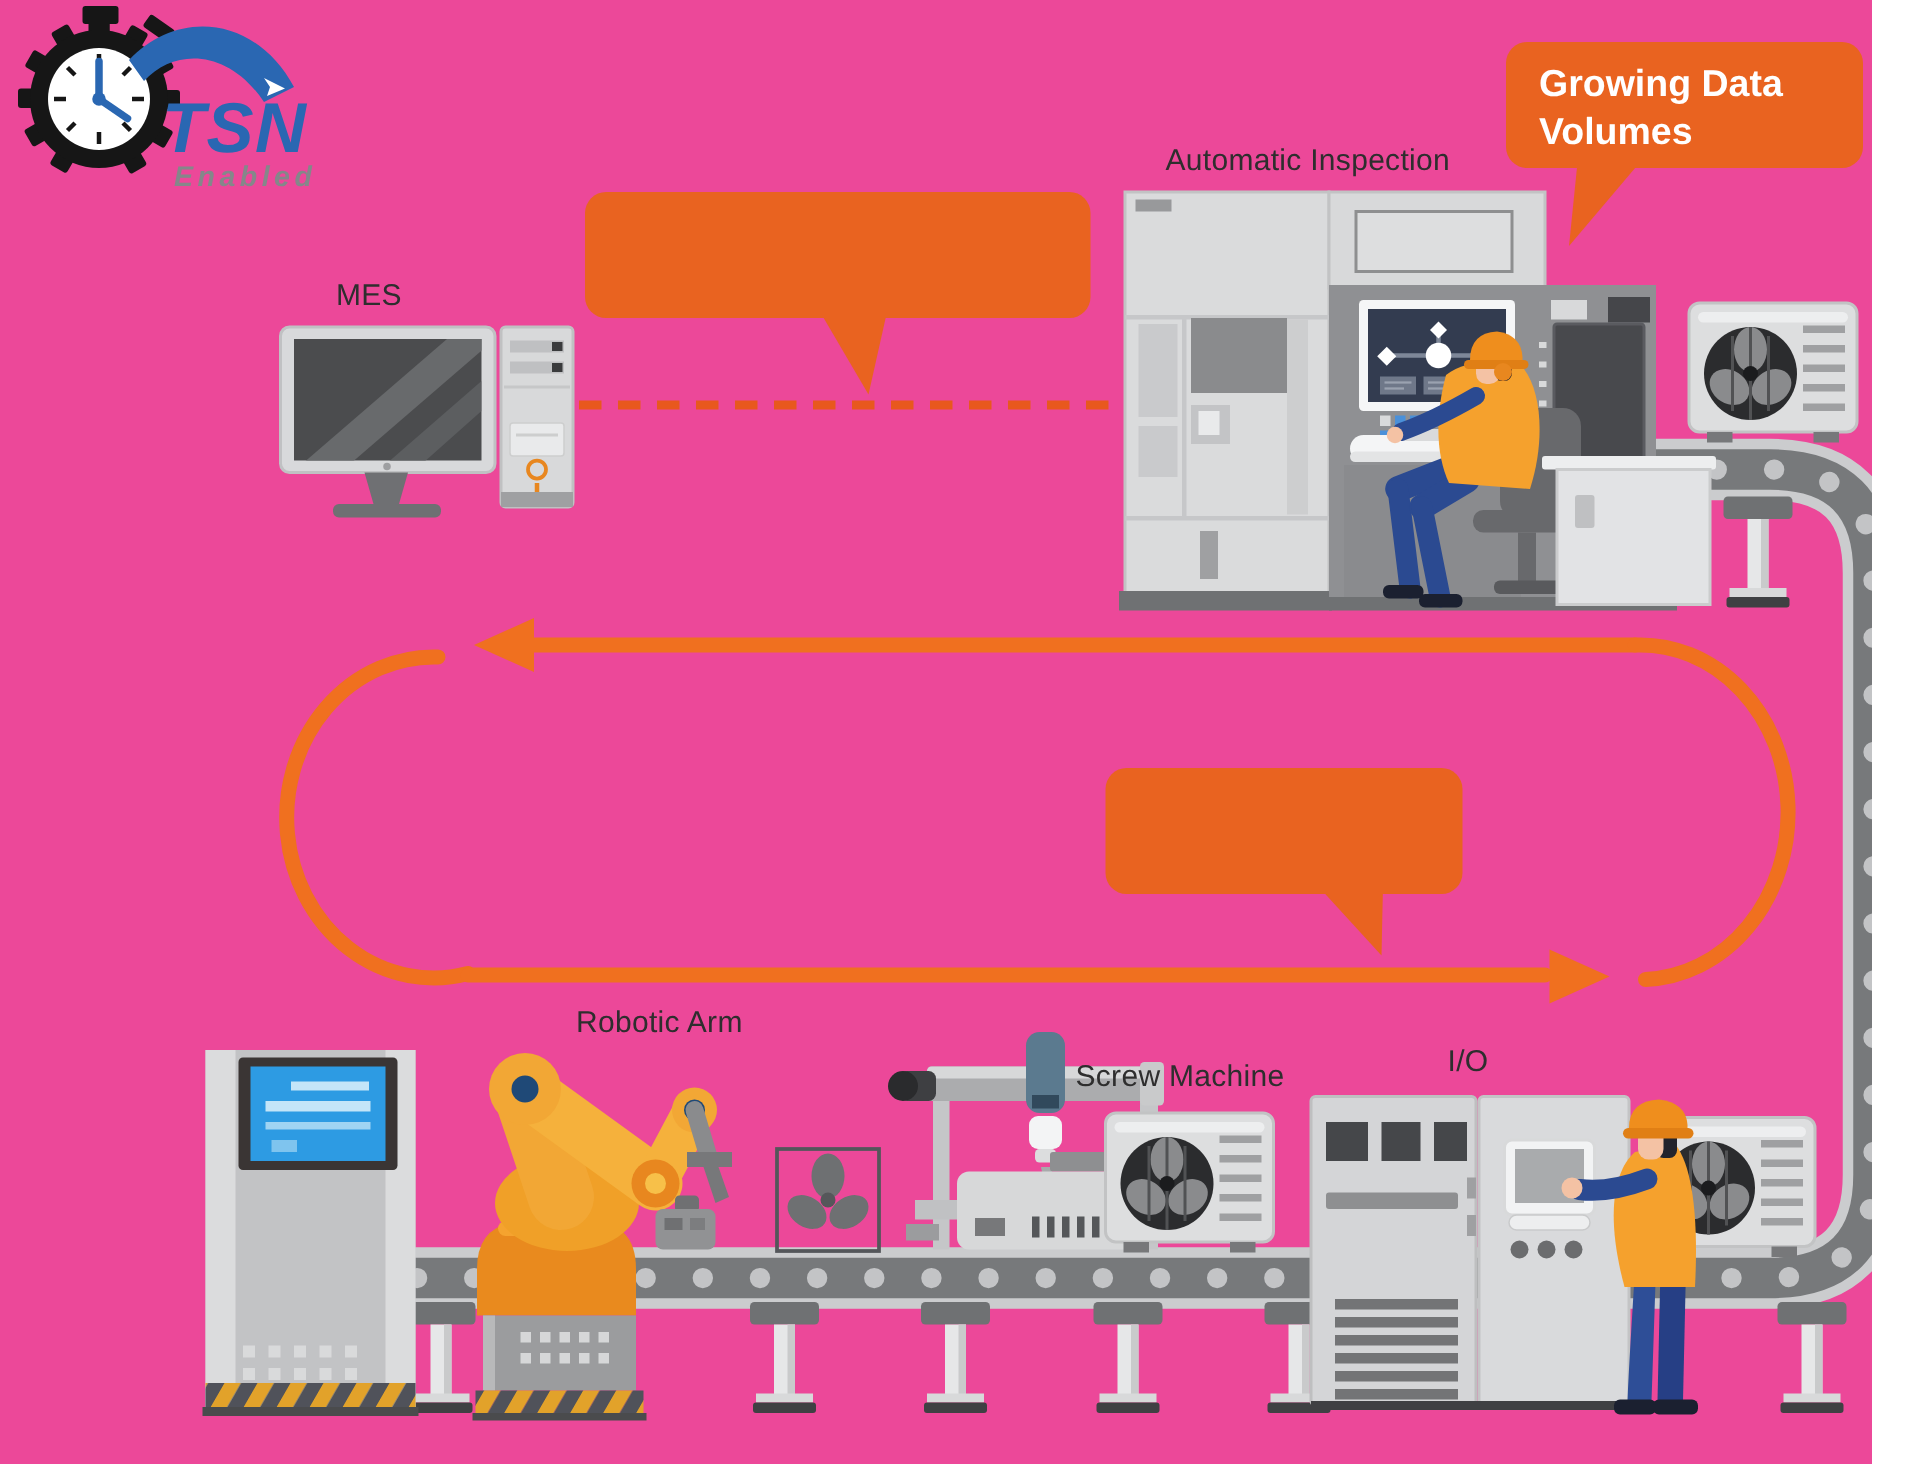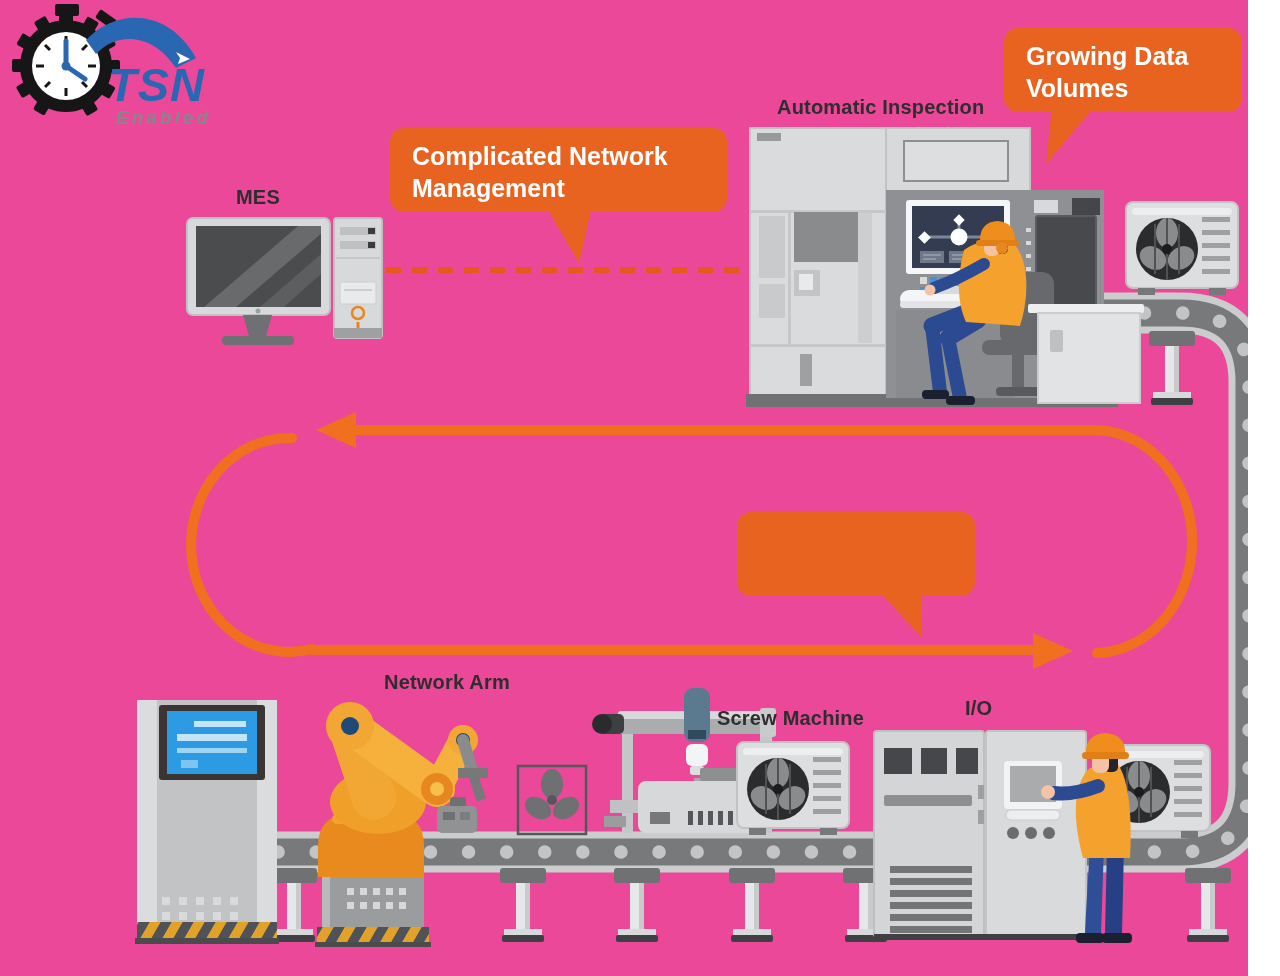--- a/index.html
+++ b/index.html
@@ -1,19 +1,19 @@
 <!DOCTYPE html>
 <html><head>
 <meta charset="utf-8">
 <style>
   html,body{margin:0;padding:0;background:#ffffff;}
   .canvas{position:relative;width:1220px;height:976px;background:#ec4899;overflow:hidden;
           font-family:"Liberation Sans",sans-serif;padding-left:28px;}
   .canvas > svg{position:absolute;left:0;top:0;}
-  .label{position:absolute;color:#2e2e2e;font-size:20px;letter-spacing:.2px;white-space:nowrap;font-weight:bold;}
+  .label{position:absolute;color:#2e2e2e;font-size:20px;letter-spacing:.2px;white-space:nowrap;}
   .callout-text{position:absolute;color:#ffffff;font-weight:bold;font-size:25px;line-height:1.28;}
 </style>
 </head>
 <body>
 
 <div class="canvas">
 
 <svg width="1280" height="976" viewBox="0 0 1280 976">
   <defs>
     <pattern id="hazard" width="22" height="18" patternUnits="userSpaceOnUse" patternTransform="skewX(-30)">
@@ -461,22 +461,21 @@
   <g>
     <polygon points="1052,105 1096,105 1046,164" fill="#E96320"></polygon>
     <rect x="1004" y="28" width="238" height="84" rx="14" fill="#E96320"></rect>
   </g>
   <g>
     <polygon points="878,590 922,590 921,637" fill="#E96320"></polygon>
     <rect x="737" y="512" width="238" height="84" rx="14" fill="#E96320"></rect>
   </g>
 </svg>
 
-<div class="label" style="left:236px;top:186px;">MES</div>
+<div class="label" style="left:224px;top:186px;">MES</div>
 <div class="label" style="left:777px;top:96px;">Automatic Inspection</div>
-<div class="label" style="left:384px;top:671px;">Network Arm</div>
+<div class="label" style="left:384px;top:671px;">Robotic Arm</div>
 <div class="label" style="left:717px;top:687px;margin-top:20px;">Screw Machine</div>
 <div class="label" style="left:965px;top:697px;">I/O</div>
 
-<div class="callout-text" style="left:412px;top:140px;width:310px;">Complicated Network Management</div>
 <div class="callout-text" style="left:1026px;top:40px;width:200px;">Growing Data Volumes</div>
 
 </div>
 
 </body></html>

